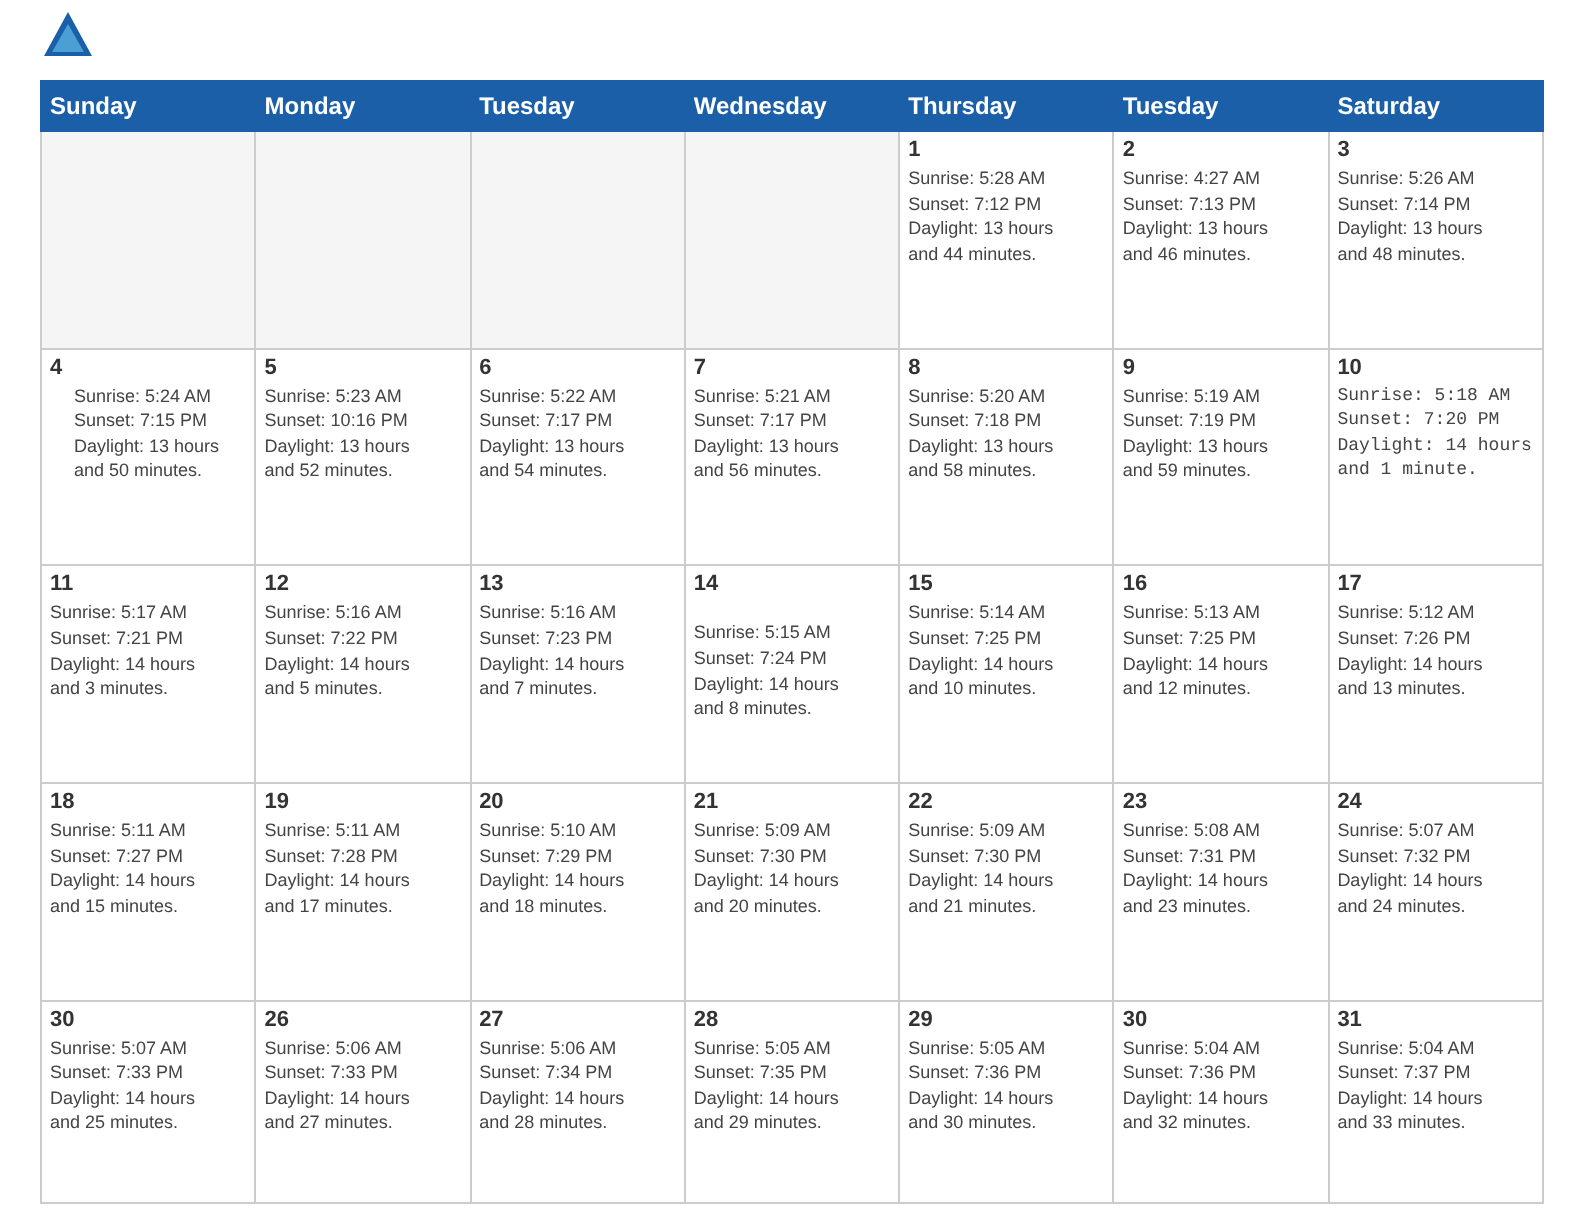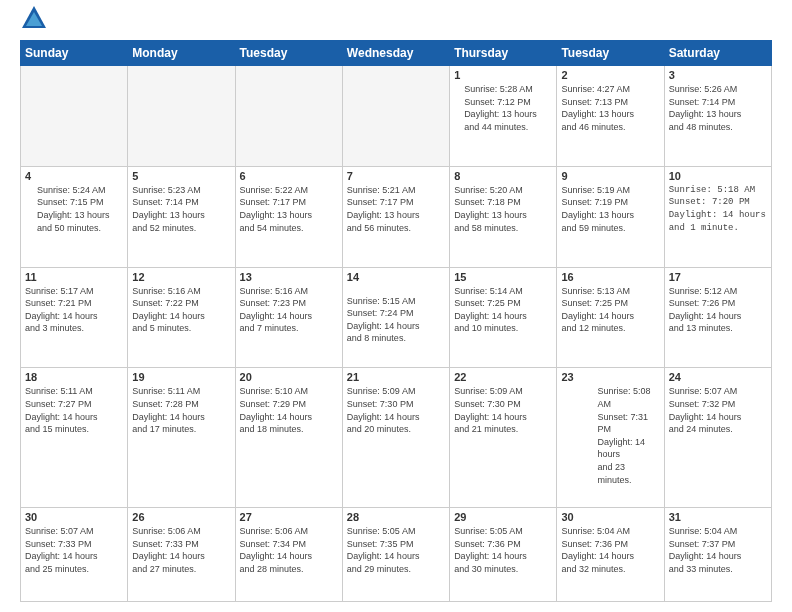--- a/index.html
+++ b/index.html
@@ -140,21 +140,21 @@
         </tr>
     </thead>
     <tbody id="calendar-body">
     <tr>
           <td class="empty"></td>
           <td class="empty"></td>
           <td class="empty"></td>
           <td class="empty"></td>
           <td>
             <span class="day-num">1</span>
-            <div class="day-info" style="white-space: pre-line; margin-left: 10px;">Sunrise: 5:28 AM
+            <div class="day-info" style="white-space: pre-line;">Sunrise: 5:28 AM
 Sunset: 7:12 PM
 Daylight: 13 hours
 and 44 minutes.</div>
           </td>
           <td>
             <span class="day-num">2</span>
             <div class="day-info" style="white-space: pre-line;">Sunrise: 4:27 AM
 Sunset: 7:13 PM
 Daylight: 13 hours
 and 46 minutes.</div>
@@ -171,21 +171,21 @@
           <td>
             <span class="day-num">4</span>
             <div class="day-info" style="white-space: pre-line; margin-left: 12px;">Sunrise: 5:24 AM
 Sunset: 7:15 PM
 Daylight: 13 hours
 and 50 minutes.</div>
           </td>
           <td>
             <span class="day-num">5</span>
             <div class="day-info" style="white-space: pre-line;">Sunrise: 5:23 AM
-Sunset: 7:14 PM
+Sunset: 10:16 PM
 Daylight: 13 hours
 and 52 minutes.</div>
           </td>
           <td>
             <span class="day-num">6</span>
             <div class="day-info" style="white-space: pre-line;">Sunrise: 5:22 AM
 Sunset: 7:17 PM
 Daylight: 13 hours
 and 54 minutes.</div>
           </td>
@@ -300,21 +300,21 @@
           </td>
           <td>
             <span class="day-num">22</span>
             <div class="day-info" style="white-space: pre-line;">Sunrise: 5:09 AM
 Sunset: 7:30 PM
 Daylight: 14 hours
 and 21 minutes.</div>
           </td>
           <td>
             <span class="day-num">23</span>
-            <div class="day-info" style="white-space: pre-line; margin-left: 36px;">Sunrise: 5:08 AM
+            <div class="day-info" style="white-space: pre-line;">Sunrise: 5:08 AM
 Sunset: 7:31 PM
 Daylight: 14 hours
 and 23 minutes.</div>
           </td>
           <td>
             <span class="day-num">24</span>
             <div class="day-info" style="white-space: pre-line;">Sunrise: 5:07 AM
 Sunset: 7:32 PM
 Daylight: 14 hours
 and 24 minutes.</div>

